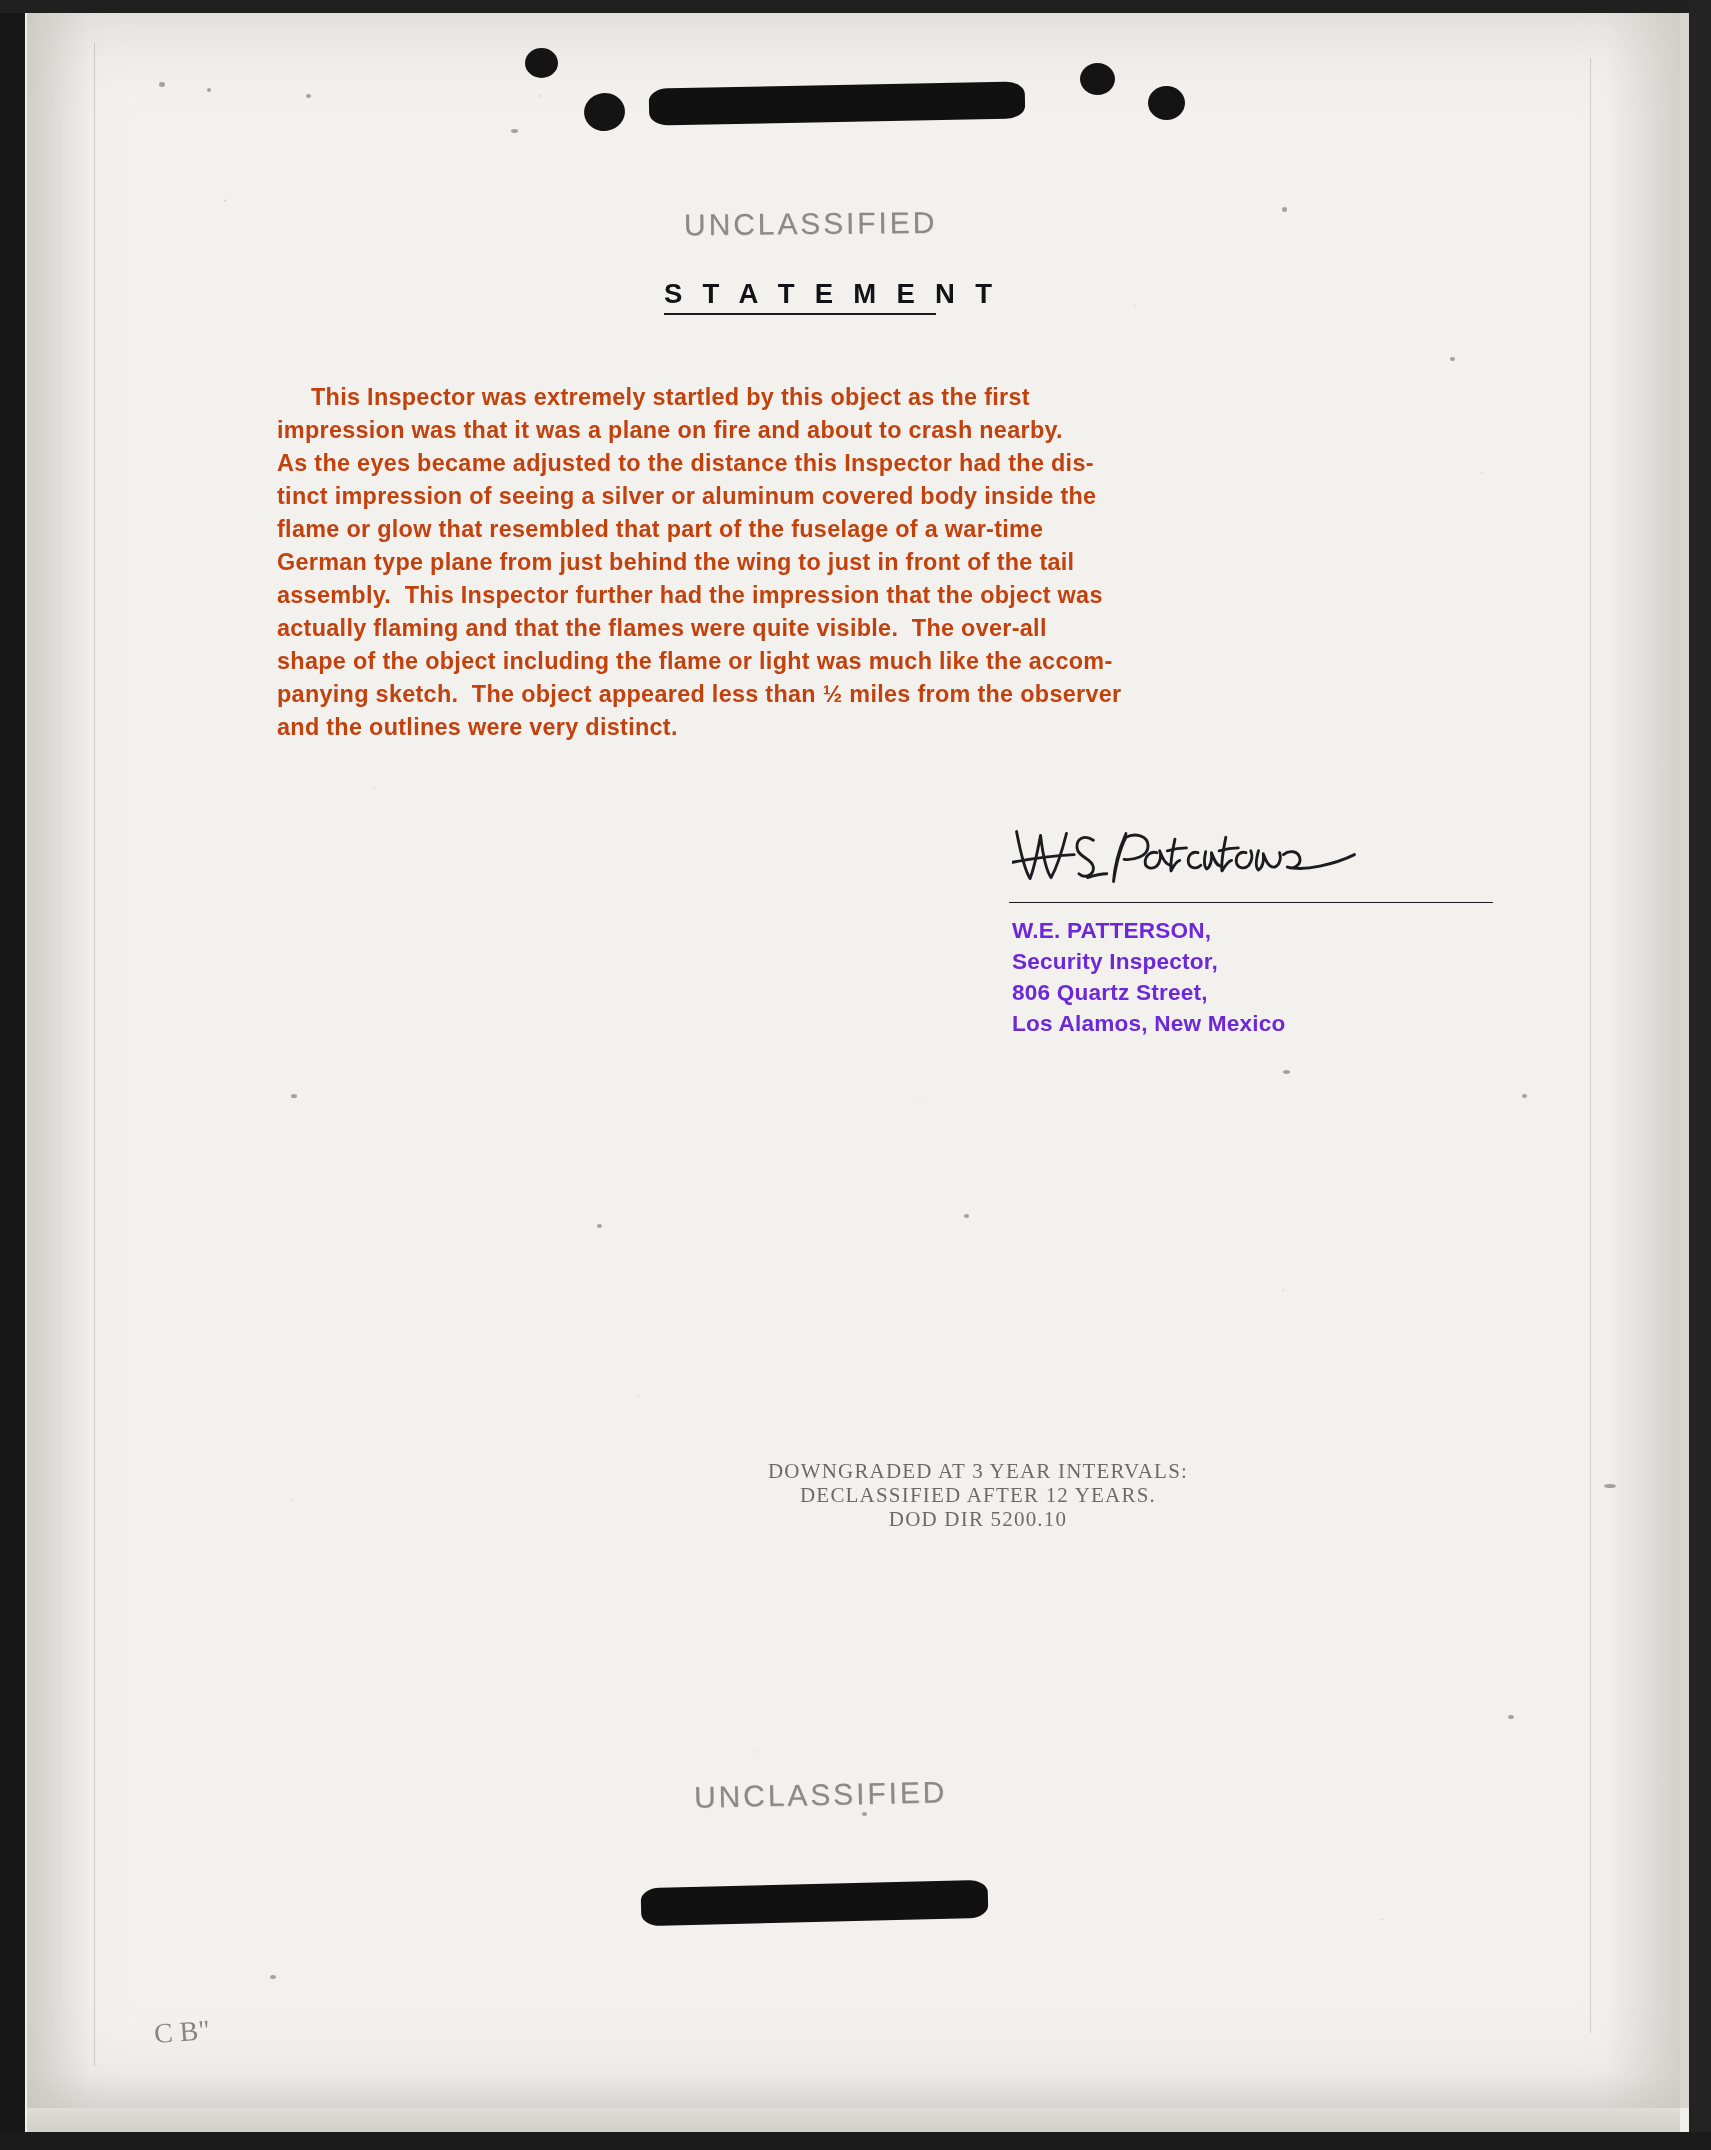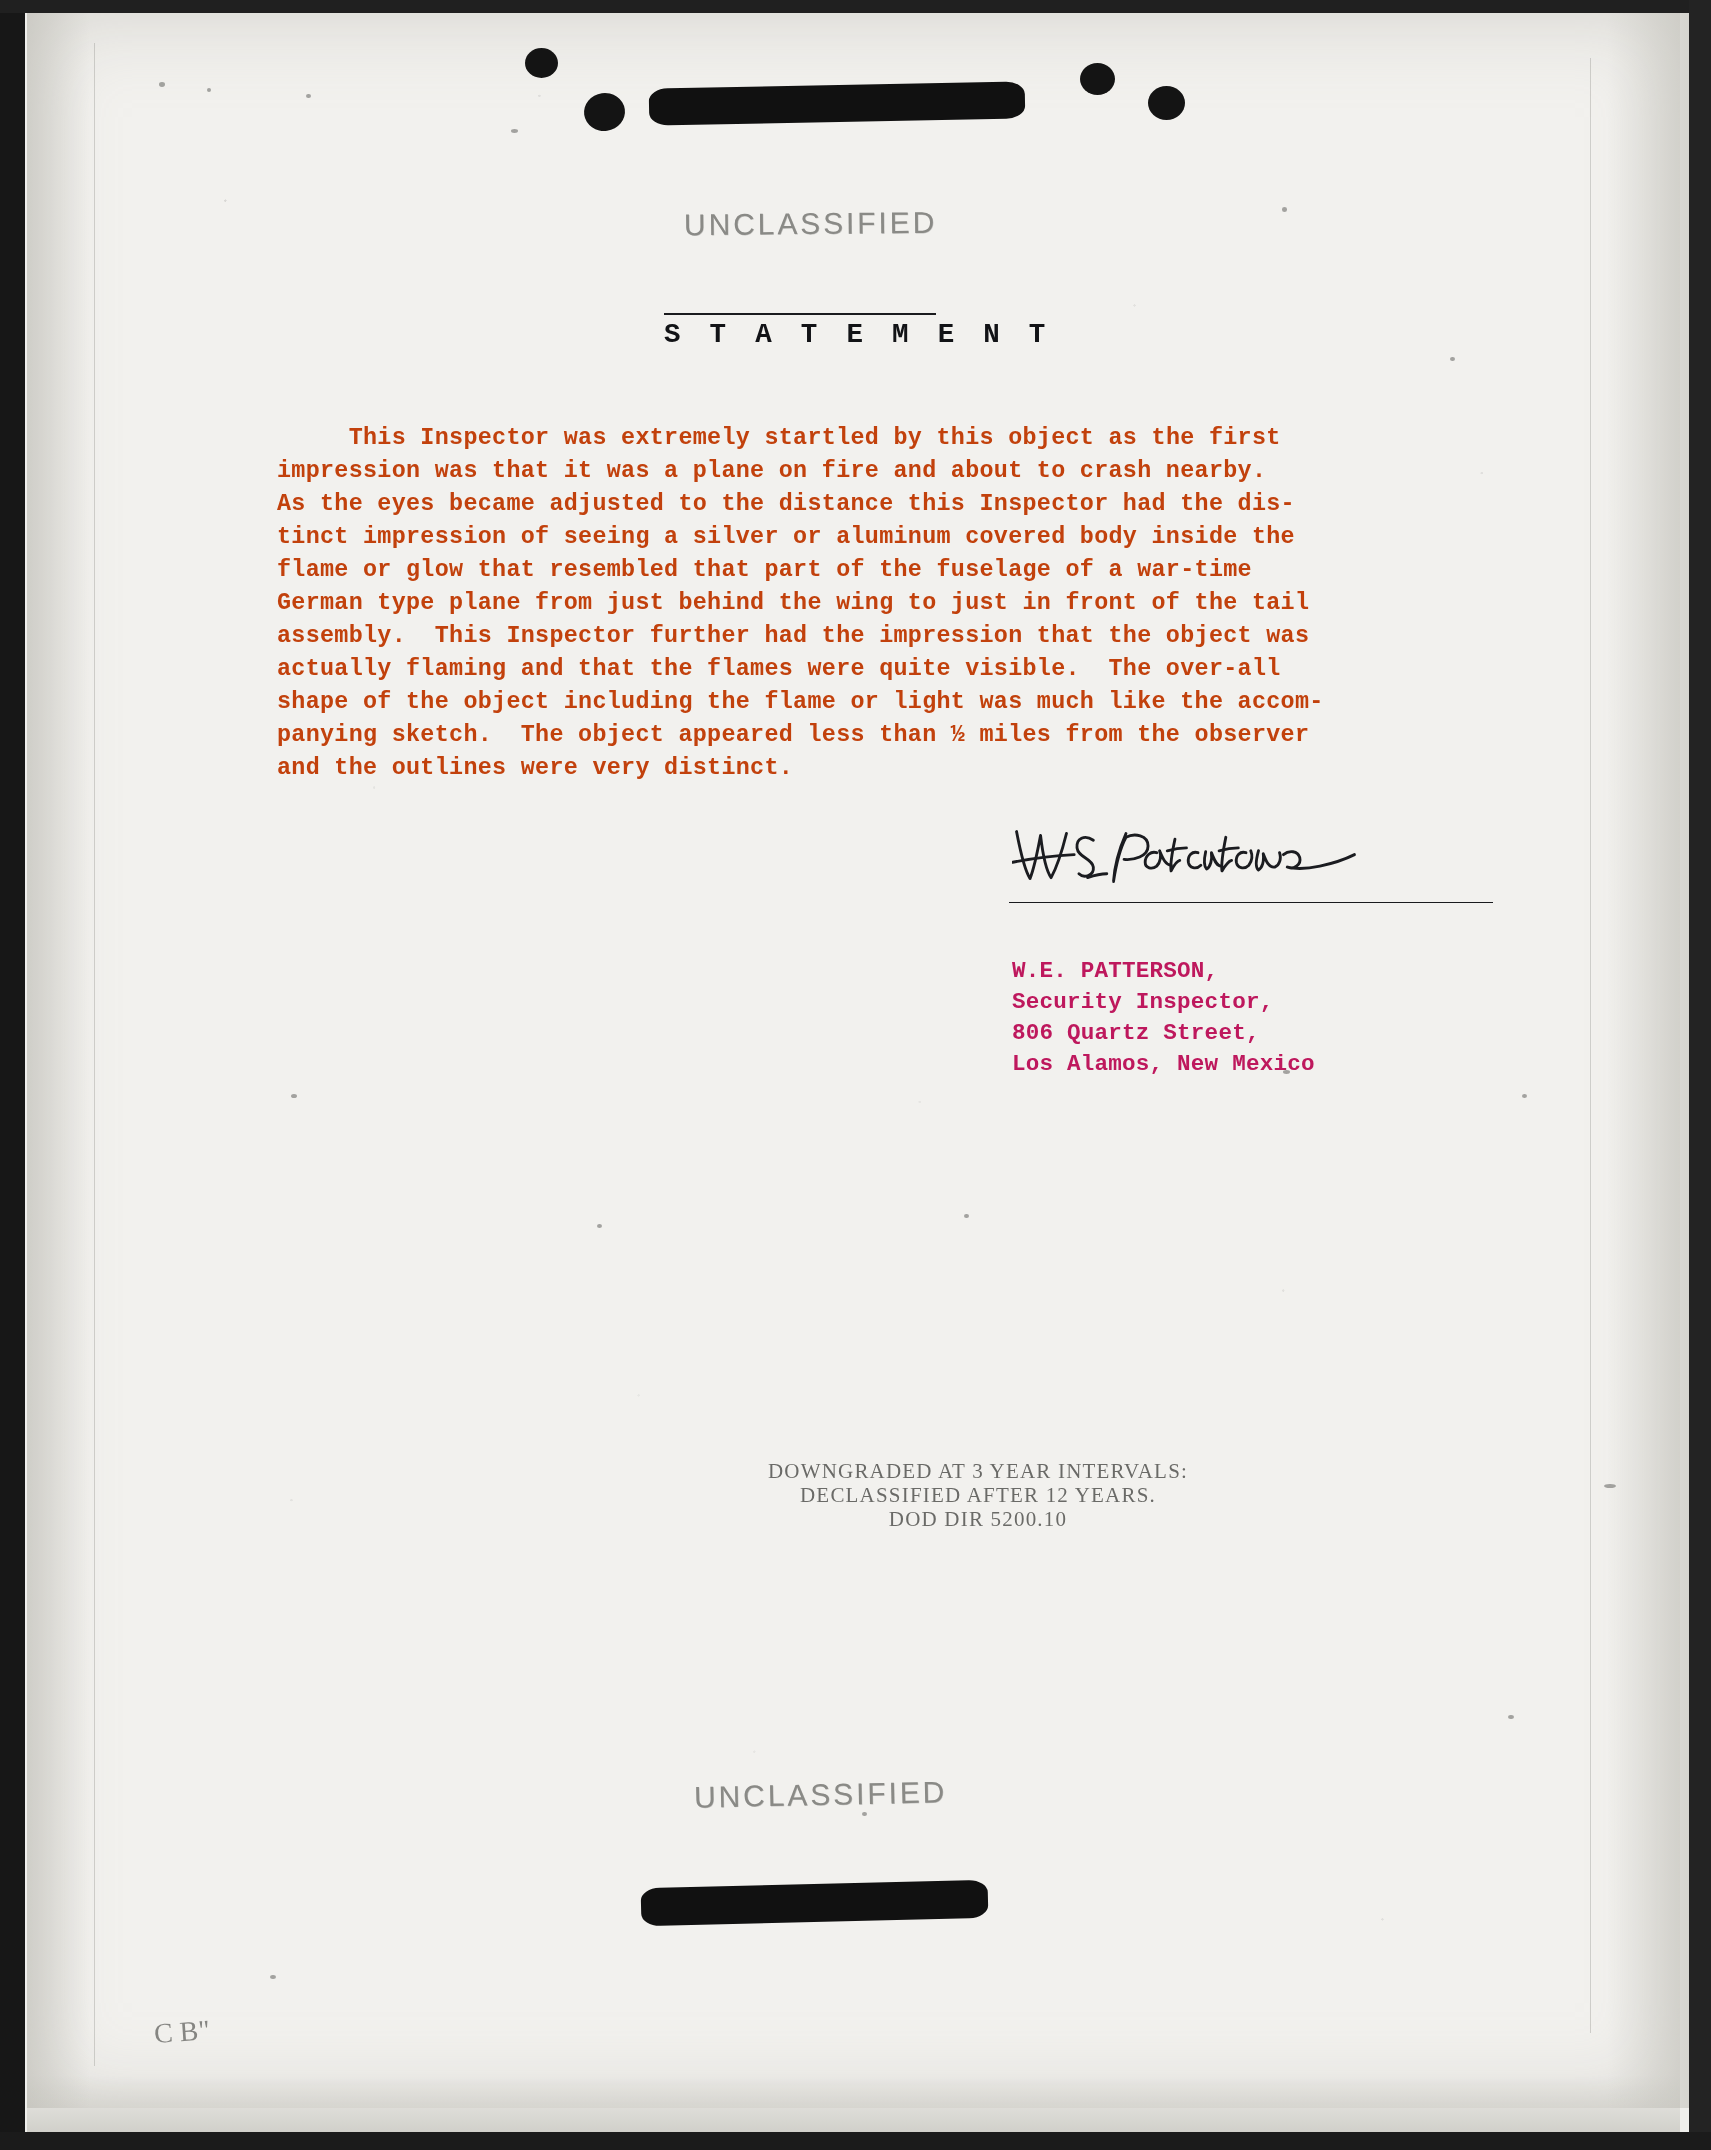--- a/index.html
+++ b/index.html
@@ -124,22 +124,21 @@
     top: 1778px;
     font-size: 30px;
     transform: rotate(-1.2deg);
     text-shadow: 0.5px 0.5px 0 rgba(120,120,118,.5);
   }
 
   
   .typed {
     position: absolute;
     color: #15161a;
-    font-family: Liberation Mono, monospace;
-    margin-top: 41px;
+    font-family: Liberation Sans, sans-serif;
   }
 
   #doc-title {
     left: 664px;
     top: 278px;
     font-size: 27.5px;
     letter-spacing: 6.3px;
     font-weight: 700;
     color: #121316;
   }
@@ -180,21 +179,21 @@
     height: 1.4px;
     background: #1a1b1e;
   }
 
   #signature-block {
     left: 1012px;
     top: 915px;
     font-size: 22.6px;
     line-height: 31px;
     font-weight: 700;
-    color: #be185d;
+    color: #6d28d9;
     white-space: pre-wrap;
     letter-spacing: 0.2px;
   }
 
   
   #downgrade-block {
     position: absolute;
     left: 641px;
     top: 1459px;
     width: 674px;

